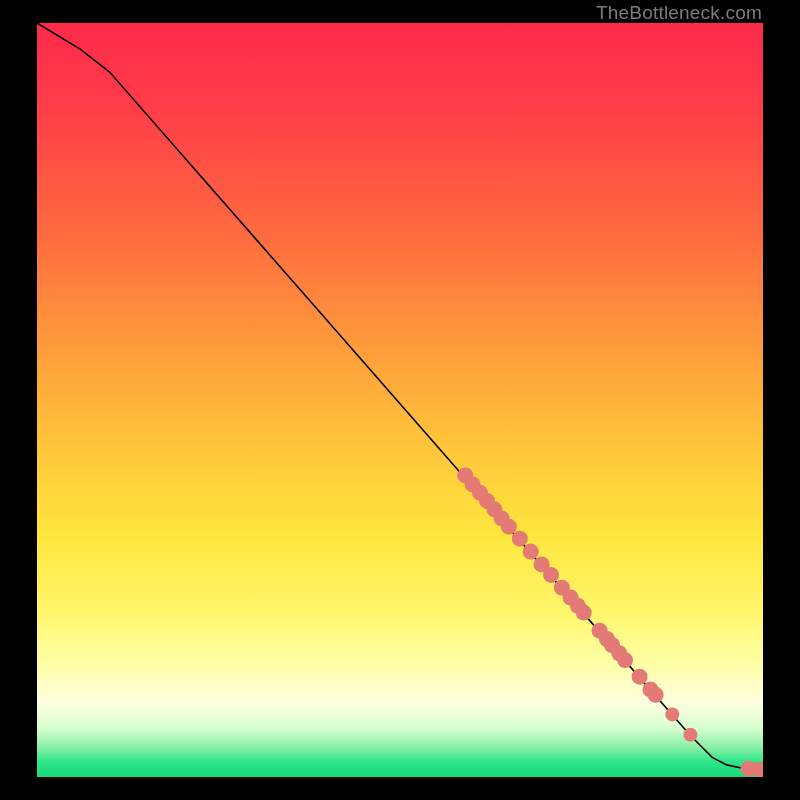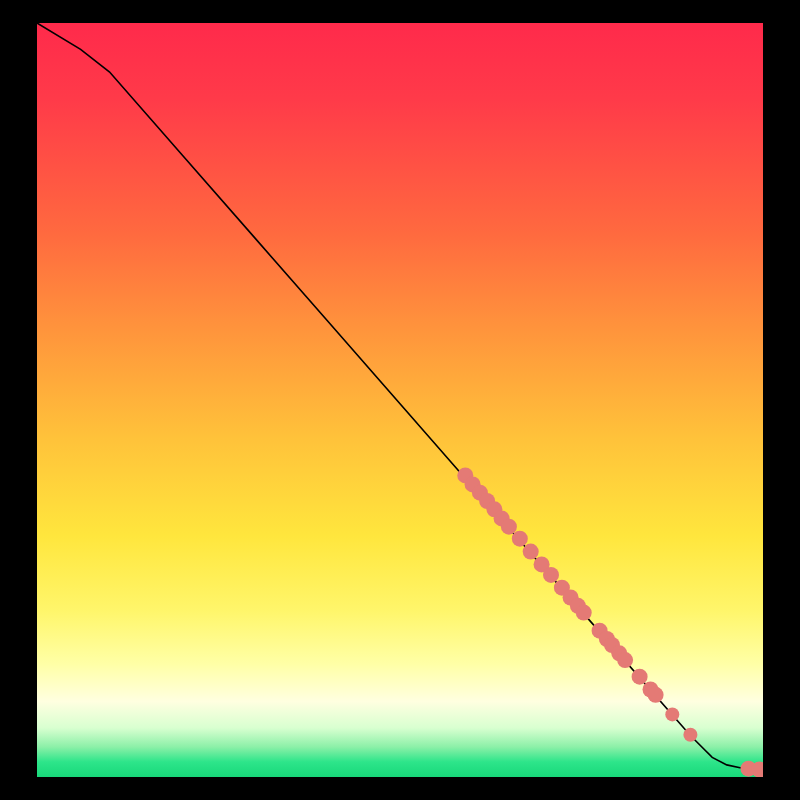--- a/index.html
+++ b/index.html
@@ -64,20 +64,21 @@
   }
   .marker {
     fill: #e47a75;
     stroke: none;
   }
 </style>
 </head>
 <body>
 
 <div id="frame">
+  <div id="watermark">TheBottleneck.com</div>
   <div id="plot">
     <svg class="overlay" viewBox="0 0 726 754" preserveAspectRatio="none">
       <path class="curve" d="M 0.0 0.0 L 43.6 26.4 L 72.6 49.0 L 145.2 132.0 L 217.8 214.9 L 290.4 297.8 L 363.0 380.8 L 435.6 463.7 L 508.2 546.6 L 580.8 629.6 L 653.4 712.5 L 675.2 734.4 L 689.7 741.9 L 704.2 745.0 L 726.0 746.5"></path>
       <g id="marker-layer">
           <circle cx="428.3" cy="452.4" r="8" class="marker" fill="#e47a75"></circle>
           <circle cx="435.6" cy="461.4" r="8" class="marker" fill="#e47a75"></circle>
           <circle cx="442.9" cy="469.7" r="8" class="marker" fill="#e47a75"></circle>
           <circle cx="450.1" cy="478.0" r="8" class="marker" fill="#e47a75"></circle>
           <circle cx="457.4" cy="486.3" r="8" class="marker" fill="#e47a75"></circle>
           <circle cx="464.6" cy="495.4" r="8" class="marker" fill="#e47a75"></circle>

